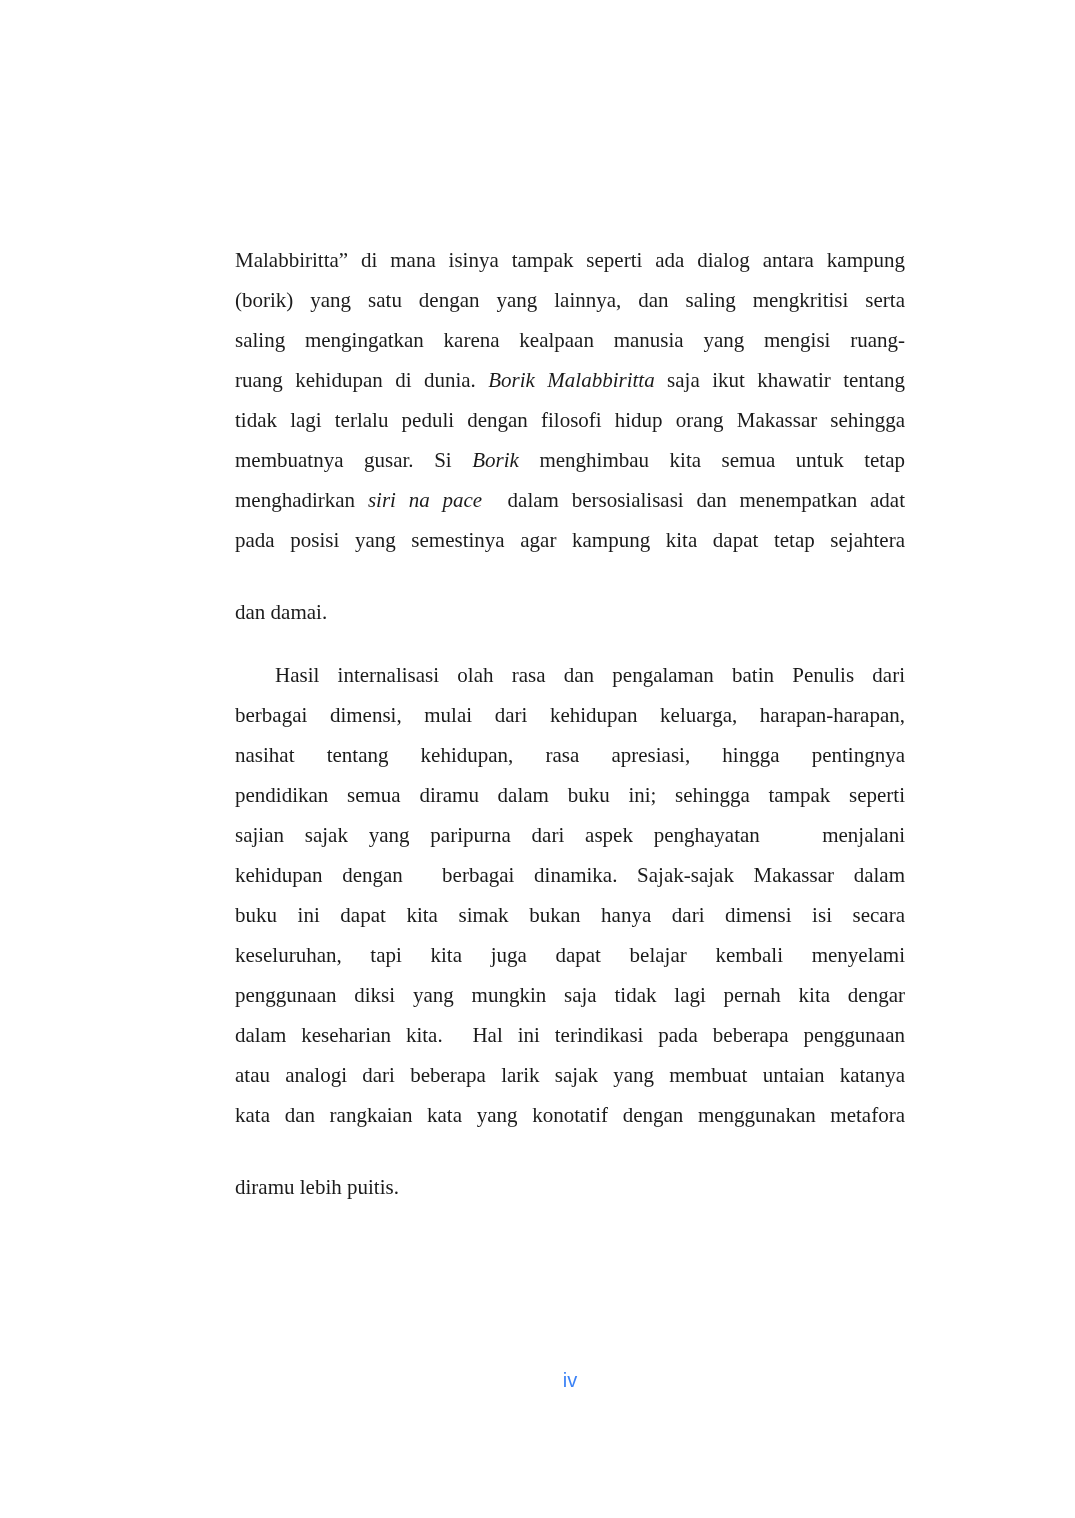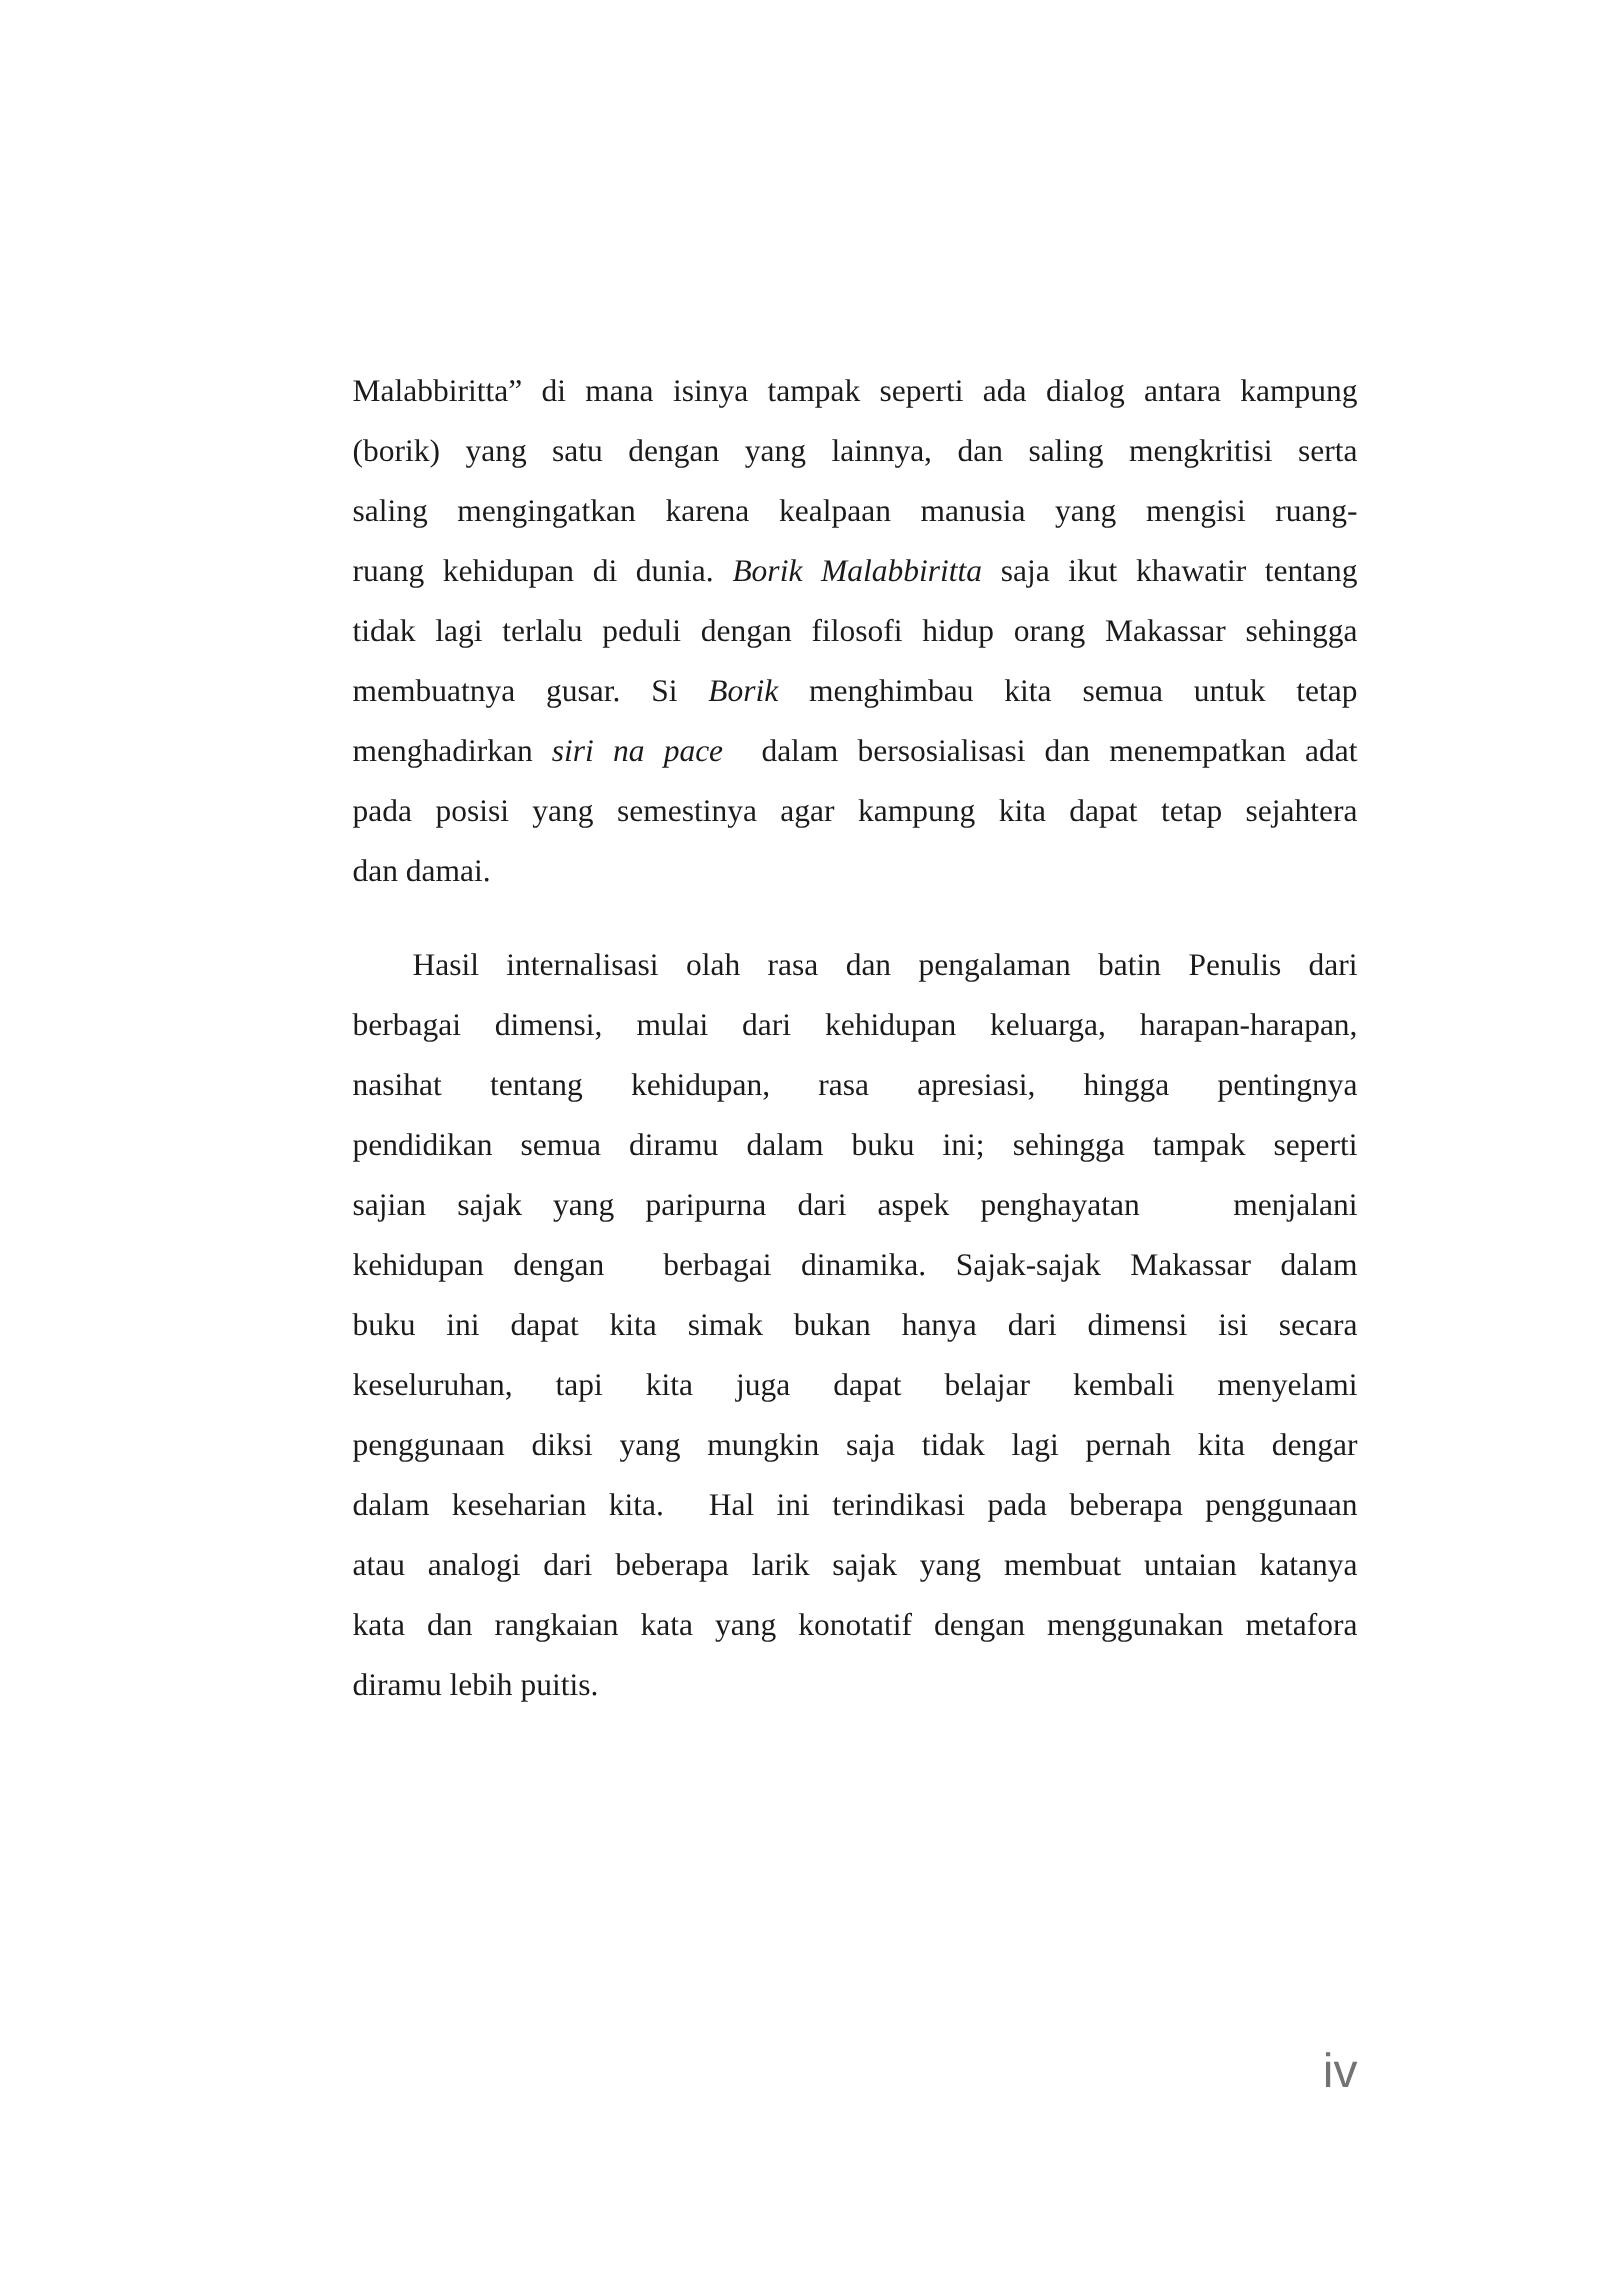--- a/index.html
+++ b/index.html
@@ -29,32 +29,33 @@
     line-height: 40px;
     min-height: 40px;
     text-align: justify;
     text-align-last: justify;
     white-space: pre-wrap;
   }
   .line.first { padding-left: 40px; }
   .line.last {
     text-align: right;
     text-align-last: left;
+    margin-top: 32px;
   }
   .seg-italic { font-style: italic; }
   .page-number {
     position: absolute;
     left: 235px;
     top: 1363px;
     width: 670px;
-    text-align: right;
+    text-align: center;
     font-family: "Liberation Sans", sans-serif;
-    font-size: 32px;
+    font-size: 20px;
     line-height: 34px;
-    color: #737373;
+    color: #3b82f6;
   }
 </style>
 </head>
 <body>
 
 <div class="page">
   <div class="text-block" id="text-block">
       <div class="paragraph">
         <div class="line"><span class="seg-normal">Malabbiritta” di mana isinya tampak seperti ada dialog antara kampung</span></div>
         <div class="line"><span class="seg-normal">(borik) yang satu dengan yang lainnya, dan saling mengkritisi serta</span></div>

